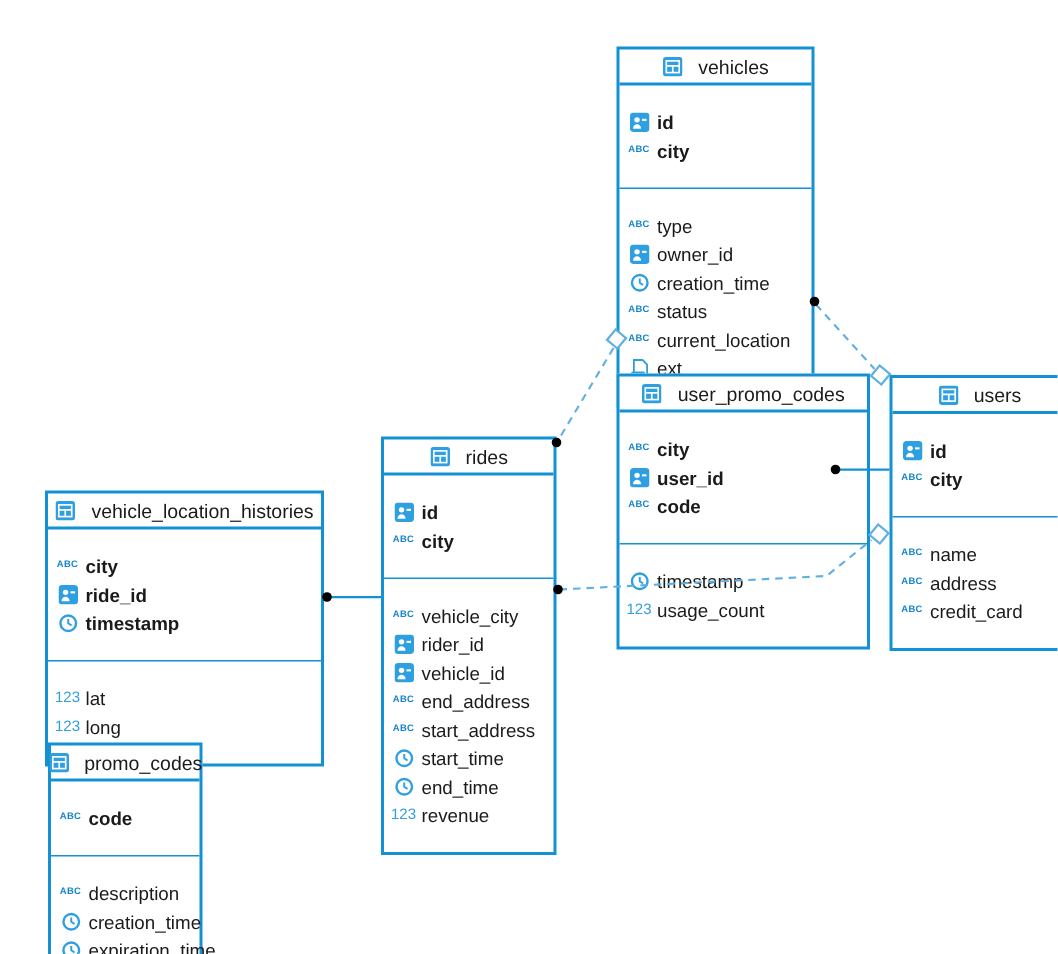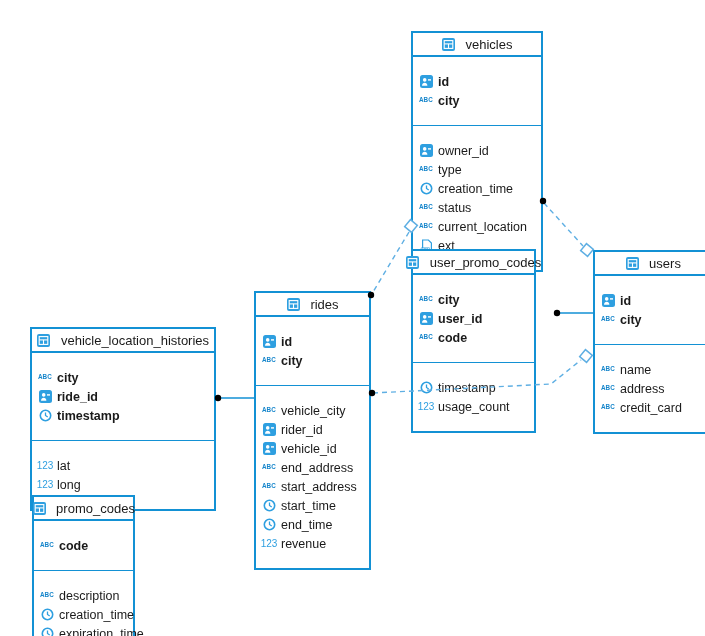--- a/index.html
+++ b/index.html
@@ -51,33 +51,33 @@
         </span>
         <span>id</span>
       </div>
     <div class="row">
         <span class="ic abc">ABC</span>
         <span>city</span>
       </div>
   </div>
   <div class="sec fields">
     <div class="row">
+        <span class="ic abc">ABC</span>
+        <span>type</span>
+      </div>
+    <div class="row">
         <span class="ic">
           <svg width="13" height="13" viewBox="0 0 13 13">
             <rect width="13" height="13" rx="2.5" fill="#2e9fe0"></rect>
             <circle cx="4.7" cy="4.9" r="1.8" fill="#fff"></circle>
             <path d="M2 10.8c0-1.9 1.3-3 2.7-3s2.7 1.1 2.7 3z" fill="#fff"></path>
             <rect x="8" y="4.2" width="3" height="1.4" fill="#fff"></rect>
           </svg>
         </span>
         <span>owner_id</span>
-      </div>
-    <div class="row">
-        <span class="ic abc">ABC</span>
-        <span>type</span>
       </div>
     <div class="row">
         <span class="ic">
           <svg width="13" height="13" viewBox="0 0 13 13">
             <circle cx="6.5" cy="6.5" r="5.2" fill="none" stroke="#2e9fe0" stroke-width="1.6"></circle>
             <path d="M6.5 3.6V6.5L8.7 8" stroke="#2e9fe0" stroke-width="1.3" fill="none"></path>
           </svg>
         </span>
         <span>creation_time</span>
       </div>
@@ -95,21 +95,21 @@
             <path d="M2.6 1h5.8l3 3v9.2H2.6z" fill="none" stroke="#2e9fe0" stroke-width="1.2"></path>
             <rect x="0.8" y="8.6" width="9.2" height="4.6" rx="1" fill="#2e9fe0"></rect>
             <text x="5.4" y="12.2" font-size="3.7" fill="#fff" text-anchor="middle" font-weight="bold">JSON</text>
           </svg>
         </span>
         <span>ext</span>
       </div>
   </div>
 </section>
 
-<section class="tbl-card" style="left:411px;top:249px;width:125px">
+<section class="tbl-card" style="left:411px;top:249px;width:169px">
   <div class="hdr">
     <span class="ic">
         <svg width="13" height="13" viewBox="0 0 13 13">
           <rect width="13" height="13" rx="2" fill="#2e9fe0"></rect>
           <rect x="2.2" y="2.6" width="8.6" height="7.8" fill="none" stroke="#fff" stroke-width="1.1"></rect>
           <line x1="2.2" y1="5.9" x2="10.8" y2="5.9" stroke="#fff" stroke-width="1.1"></line>
           <line x1="6.5" y1="5.9" x2="6.5" y2="10.4" stroke="#fff" stroke-width="1.1"></line>
         </svg>
       </span>
     <span>user_promo_codes</span>

